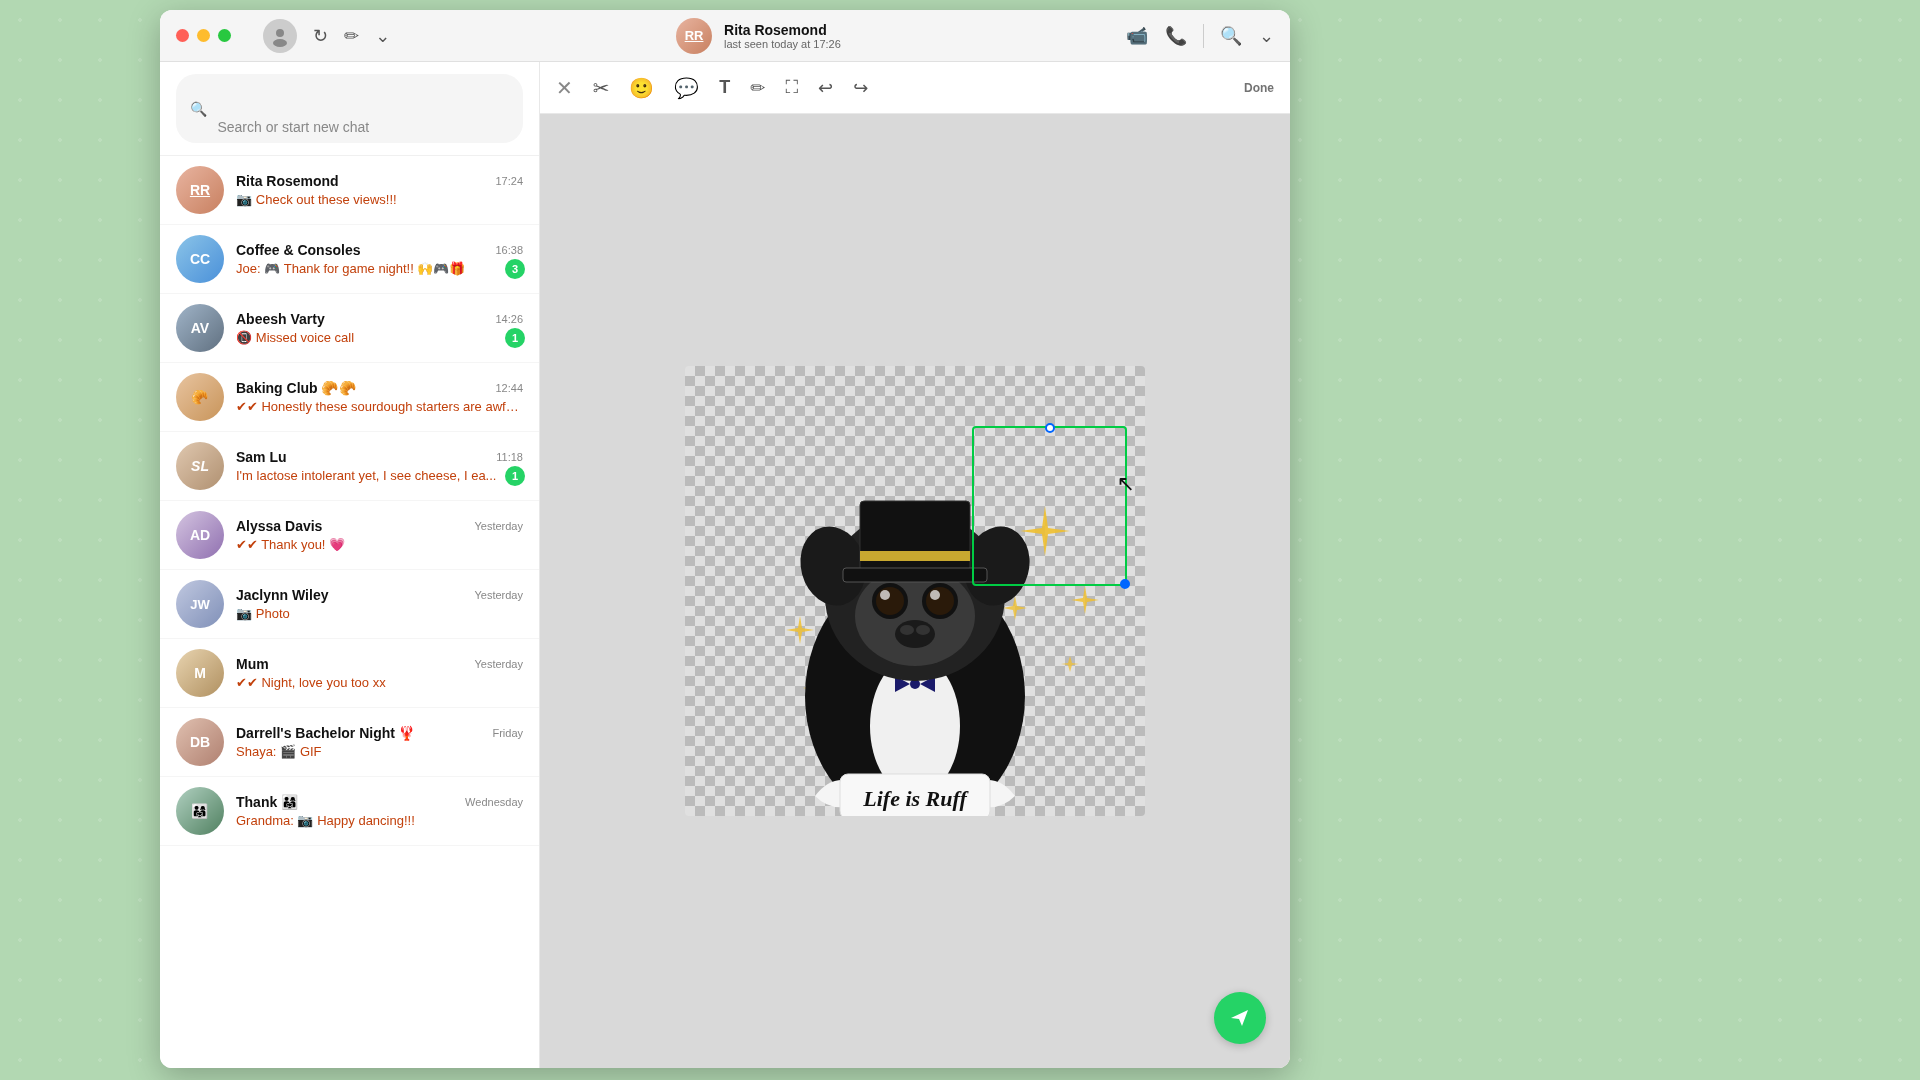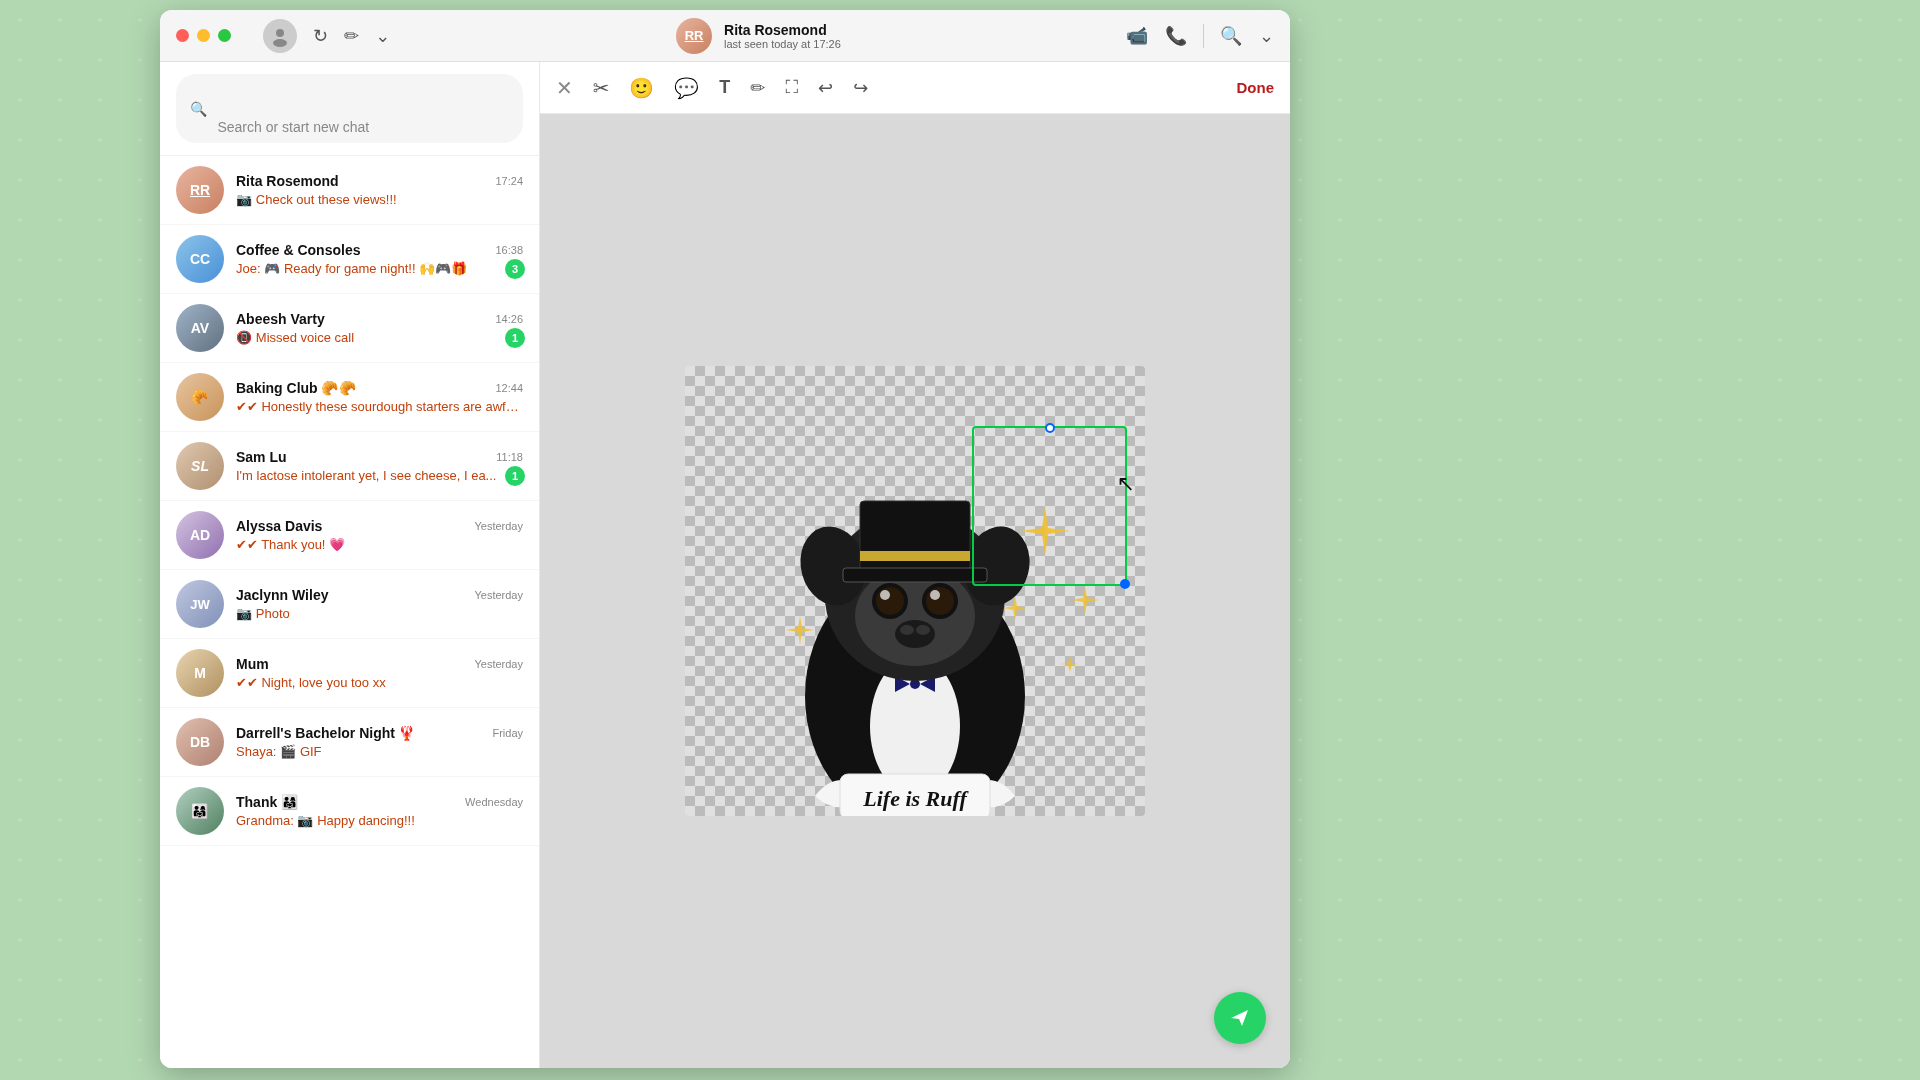--- a/index.html
+++ b/index.html
@@ -274,23 +274,23 @@
       font-size: 18px;
       color: #555;
       cursor: pointer;
     }
 
     .toolbar-spacer {
       flex: 1;
     }
 
     .done-btn {
-      font-size: 15px;
+      font-size: 12px;
       font-weight: 600;
-      color: #b91c1c;
+      color: #737373;
       cursor: pointer;
     }
 
     
     .editor-canvas {
       flex: 1;
       display: flex;
       align-items: center;
       justify-content: center;
       background: #d9d9d9;
@@ -441,21 +441,21 @@
           </div>
         </div>
 
         <div class="chat-item">
           <div class="avatar av-coffee" style="font-size:14px;color:#fff;display:flex;align-items:center;justify-content:center;">CC</div>
           <div class="chat-details">
             <div class="chat-top">
               <span class="chat-name">Coffee &amp; Consoles</span>
               <span class="chat-time">16:38</span>
             </div>
-            <div class="chat-preview">Joe: 🎮 Ready for game night!! 🙌🎮🎁</div>
+            <div class="chat-preview">Joe: 🎮 Thank for game night!! 🙌🎮🎁</div>
           </div>
           <div class="badge">3</div>
         </div>
 
         <div class="chat-item">
           <div class="avatar av-abeesh" style="font-size:14px;color:#fff;display:flex;align-items:center;justify-content:center;">AV</div>
           <div class="chat-details">
             <div class="chat-top">
               <span class="chat-name">Abeesh Varty</span>
               <span class="chat-time">14:26</span>

